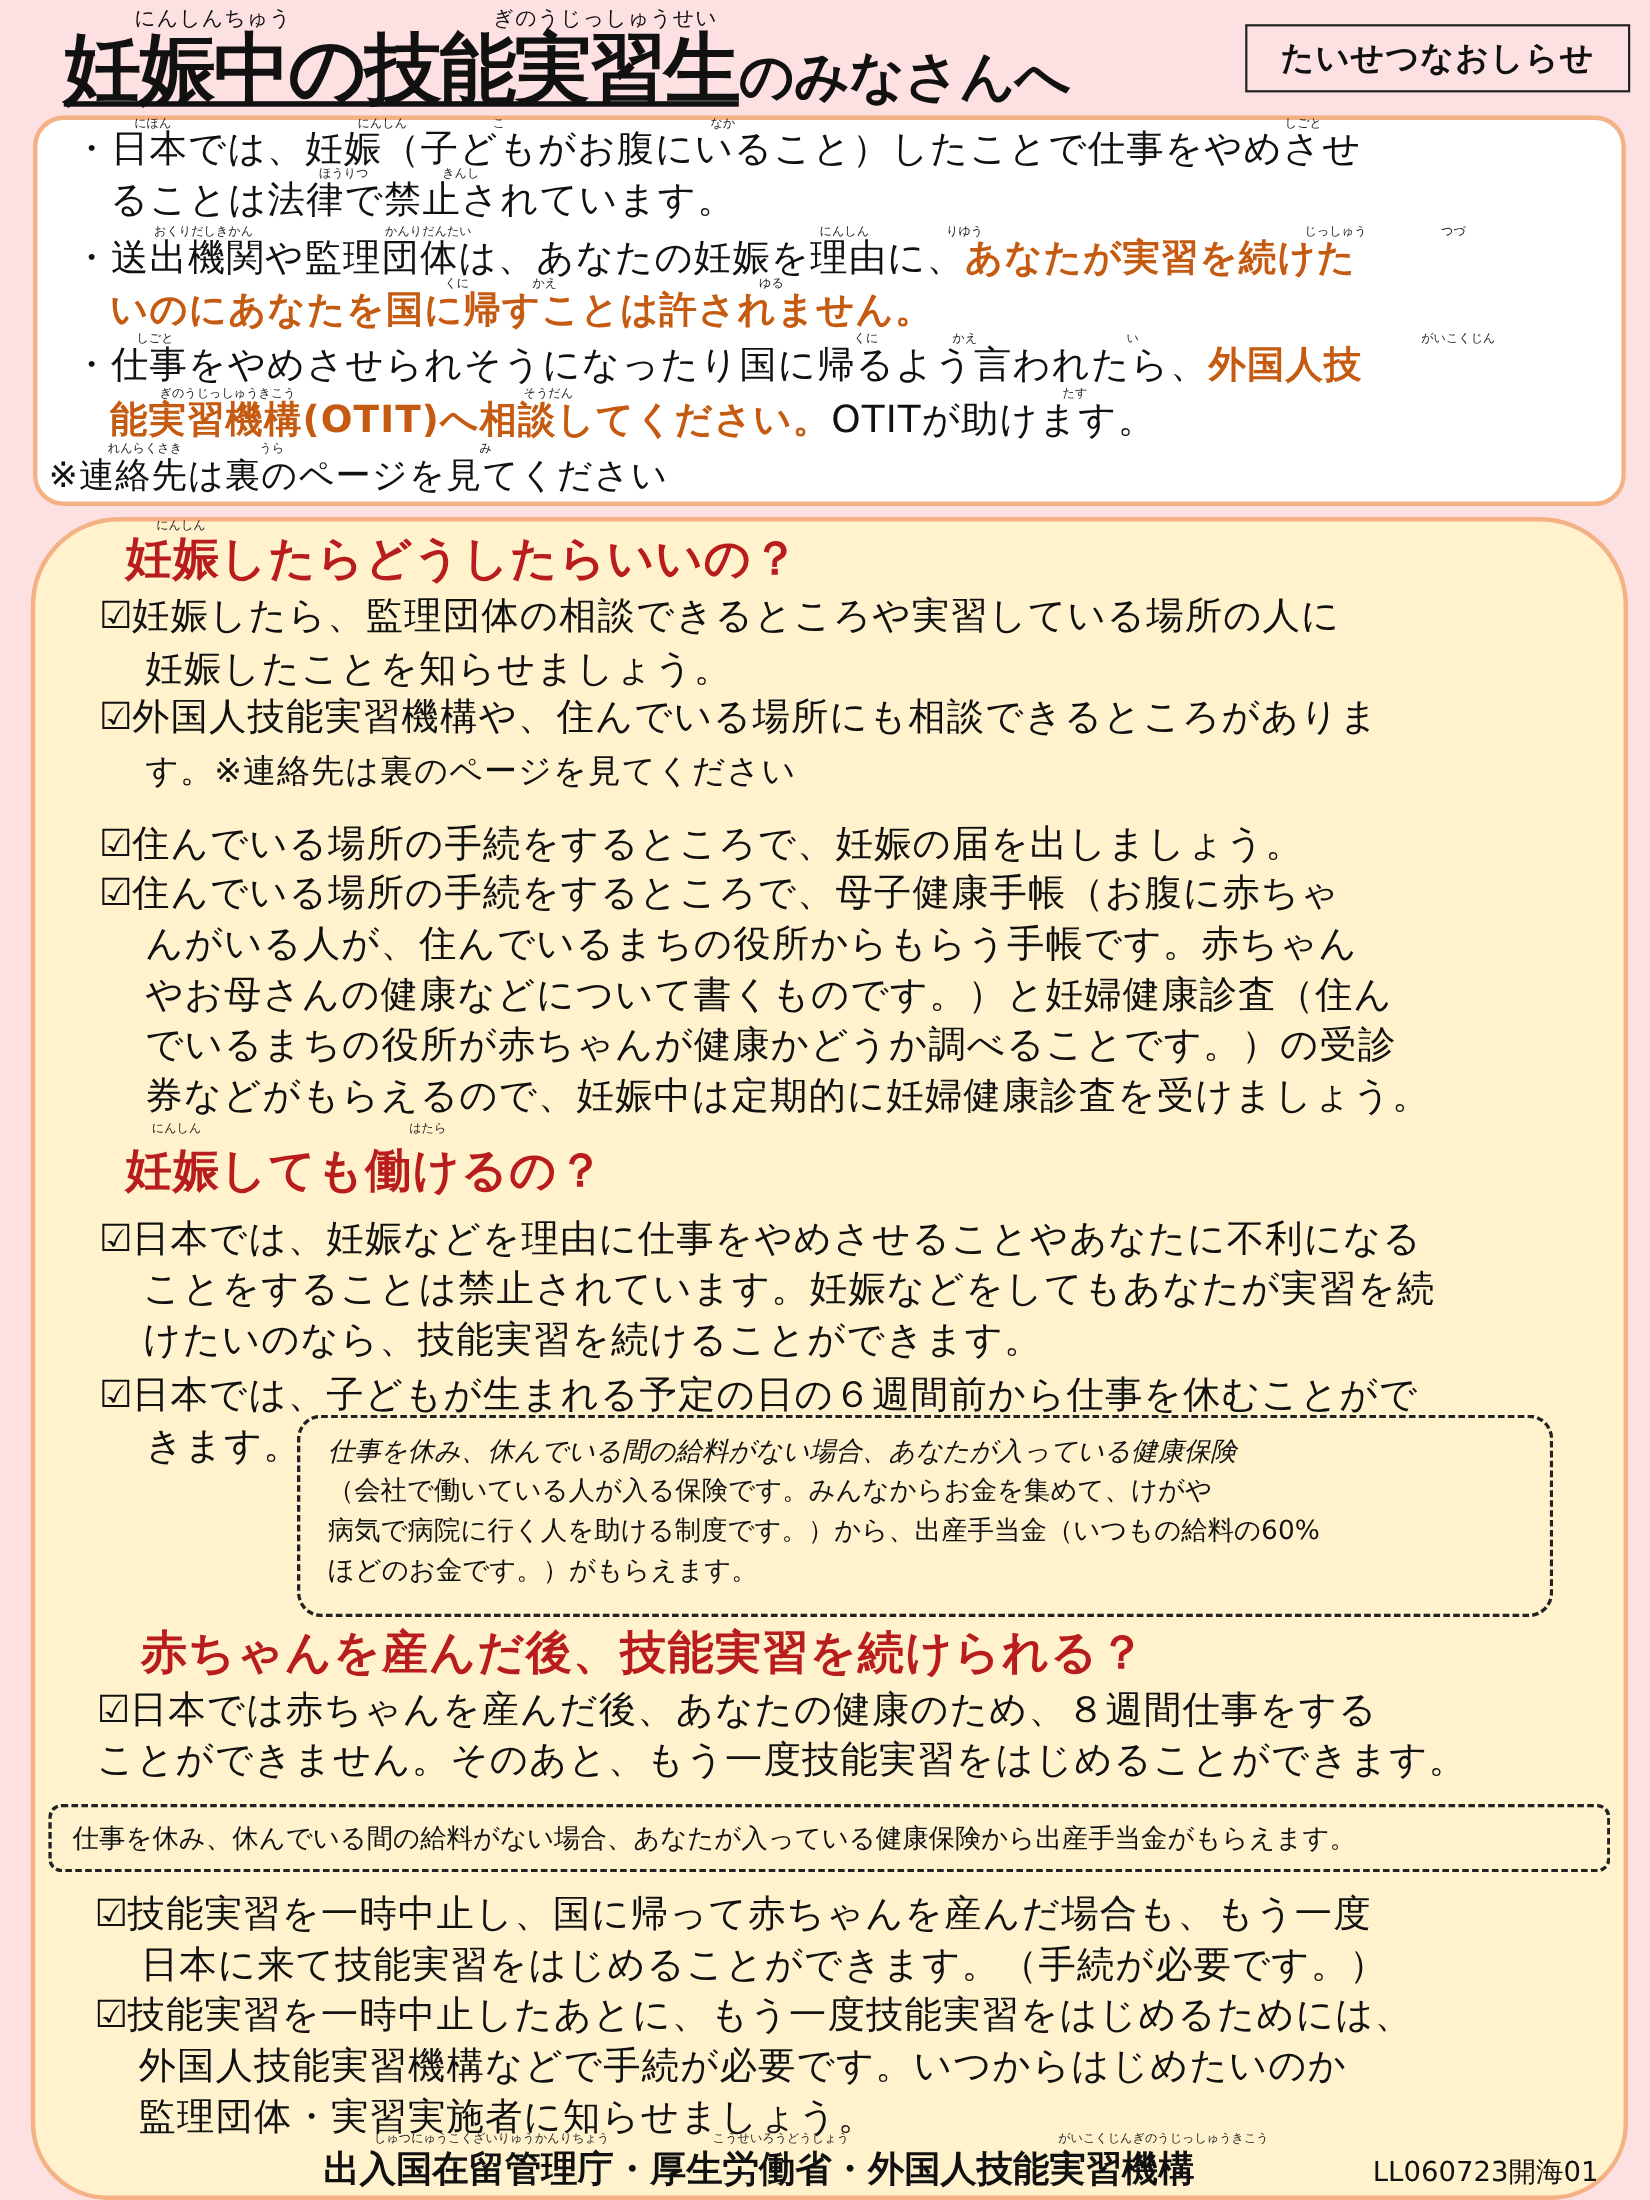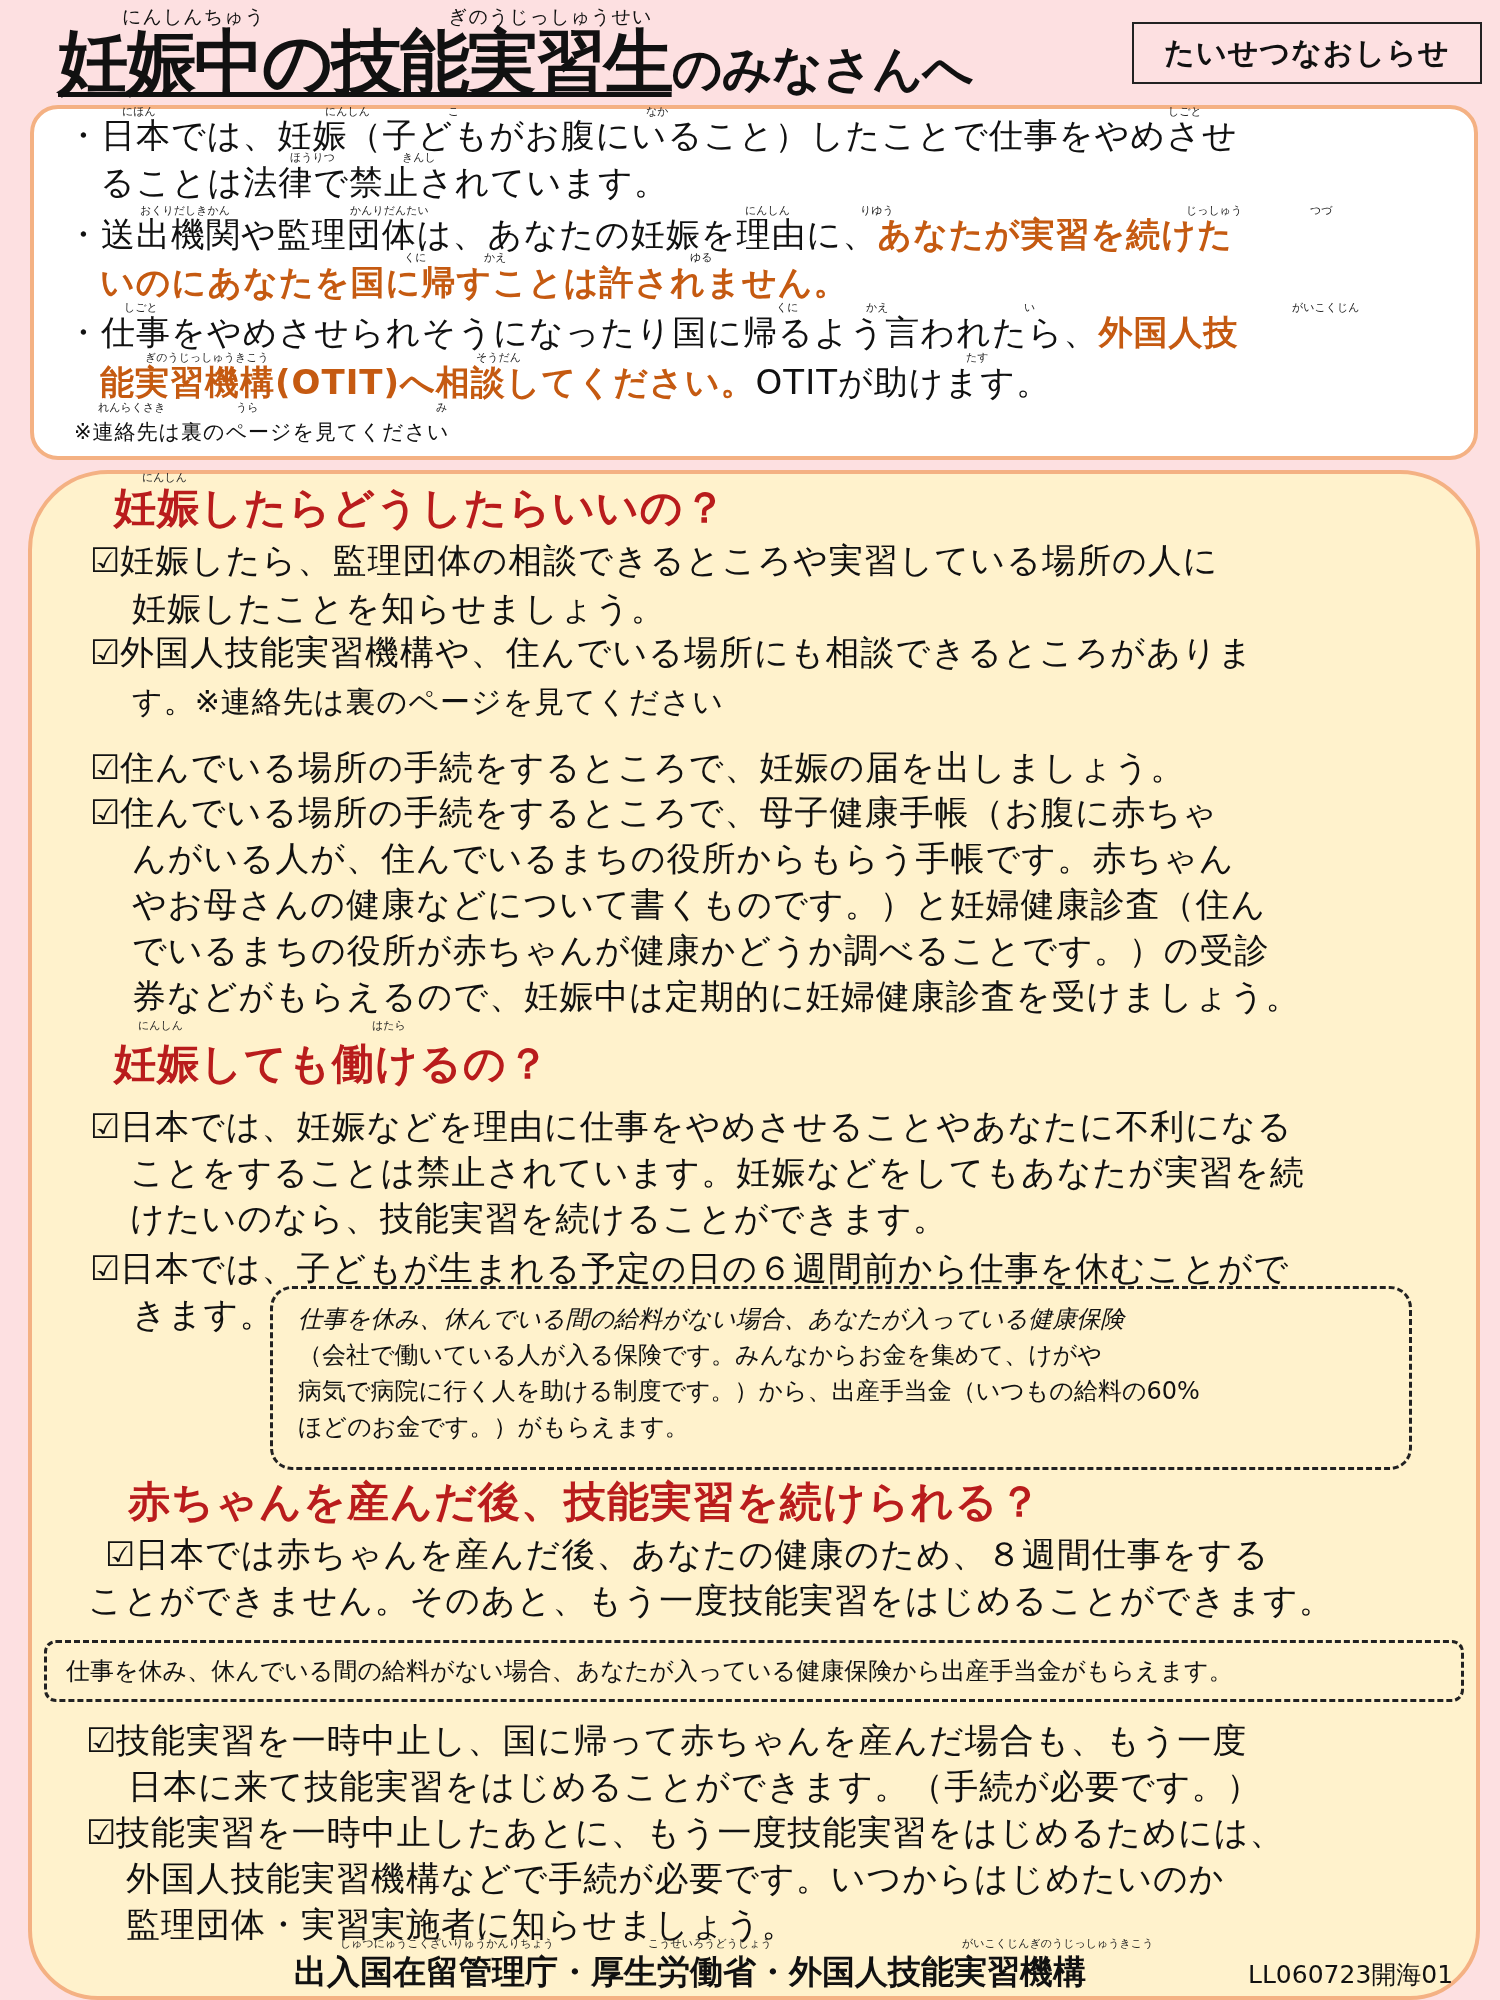--- a/index.html
+++ b/index.html
@@ -111,21 +111,21 @@
 </div>
 <span class="ruby" style="left:145px;top:352px;">ぎのうじっしゅうきこう</span>
 <span class="ruby" style="left:476px;top:352px;">そうだん</span>
 <span class="ruby" style="left:966px;top:352px;">たす</span>
 <div class="line" style="left:100px;top:362px;">
   <span class="orange">能実習機構(OTIT)へ相談してください。</span><span>OTITが助けます。</span>
 </div>
 <span class="ruby" style="left:98px;top:402px;">れんらくさき</span>
 <span class="ruby" style="left:236px;top:402px;">うら</span>
 <span class="ruby" style="left:436px;top:402px;">み</span>
-<div class="line" style="left:74px;top:412px;font-size:21px;">※連絡先は裏のページを見てください</div>
+<div class="line" style="left:44px;top:412px;font-size:32px;">※連絡先は裏のページを見てください</div>
 
 <div class="box2"></div>
 
 <span class="ruby" style="left:142px;top:472px;">にんしん</span>
 <div class="heading" style="left:114px;top:484px;">妊娠したらどうしたらいいの？</div>
 
 <div class="line" style="left:90px;top:540px;">
   <span class="check">☑</span><span>妊娠したら、監理団体の相談できるところや実習している場所の人に</span>
 </div>
 <div class="line" style="left:132px;top:588px;">妊娠したことを知らせましょう。</div>
@@ -163,21 +163,21 @@
 <div class="line" style="left:132px;top:1294px;">きます。</div>
 
 <div class="dash-box" style="left:270px;top:1286px;width:1142px;height:184px;"></div>
 <div class="line small" style="left:298px;top:1304px;font-style:italic;">仕事を休み、休んでいる間の給料がない場合、あなたが入っている健康保険</div>
 <div class="line small" style="left:298px;top:1340px;">（会社で働いている人が入る保険です。みんなからお金を集めて、けがや</div>
 <div class="line small" style="left:298px;top:1376px;">病気で病院に行く人を助ける制度です。）から、出産手当金（いつもの給料の60%</div>
 <div class="line small" style="left:298px;top:1412px;text-align:right;">ほどのお金です。）がもらえます。</div>
 
 <div class="heading" style="left:128px;top:1478px;">赤ちゃんを産んだ後、技能実習を続けられる？</div>
 
-<div class="line" style="left:88px;top:1534px;margin-left:17px;">
+<div class="line" style="left:88px;top:1534px;">
   <span class="check">☑</span><span>日本では赤ちゃんを産んだ後、あなたの健康のため、８週間仕事をする</span>
 </div>
 <div class="line" style="left:88px;top:1580px;">ことができません。そのあと、もう一度技能実習をはじめることができます。</div>
 
 <div class="dash-box" style="left:44px;top:1640px;width:1420px;height:62px;border-radius:12px;"></div>
 <div class="line small" style="left:66px;top:1656px;">仕事を休み、休んでいる間の給料がない場合、あなたが入っている健康保険から出産手当金がもらえます。</div>
 
 <div class="line" style="left:86px;top:1720px;">
   <span class="check">☑</span><span>技能実習を一時中止し、国に帰って赤ちゃんを産んだ場合も、もう一度</span>
 </div>

